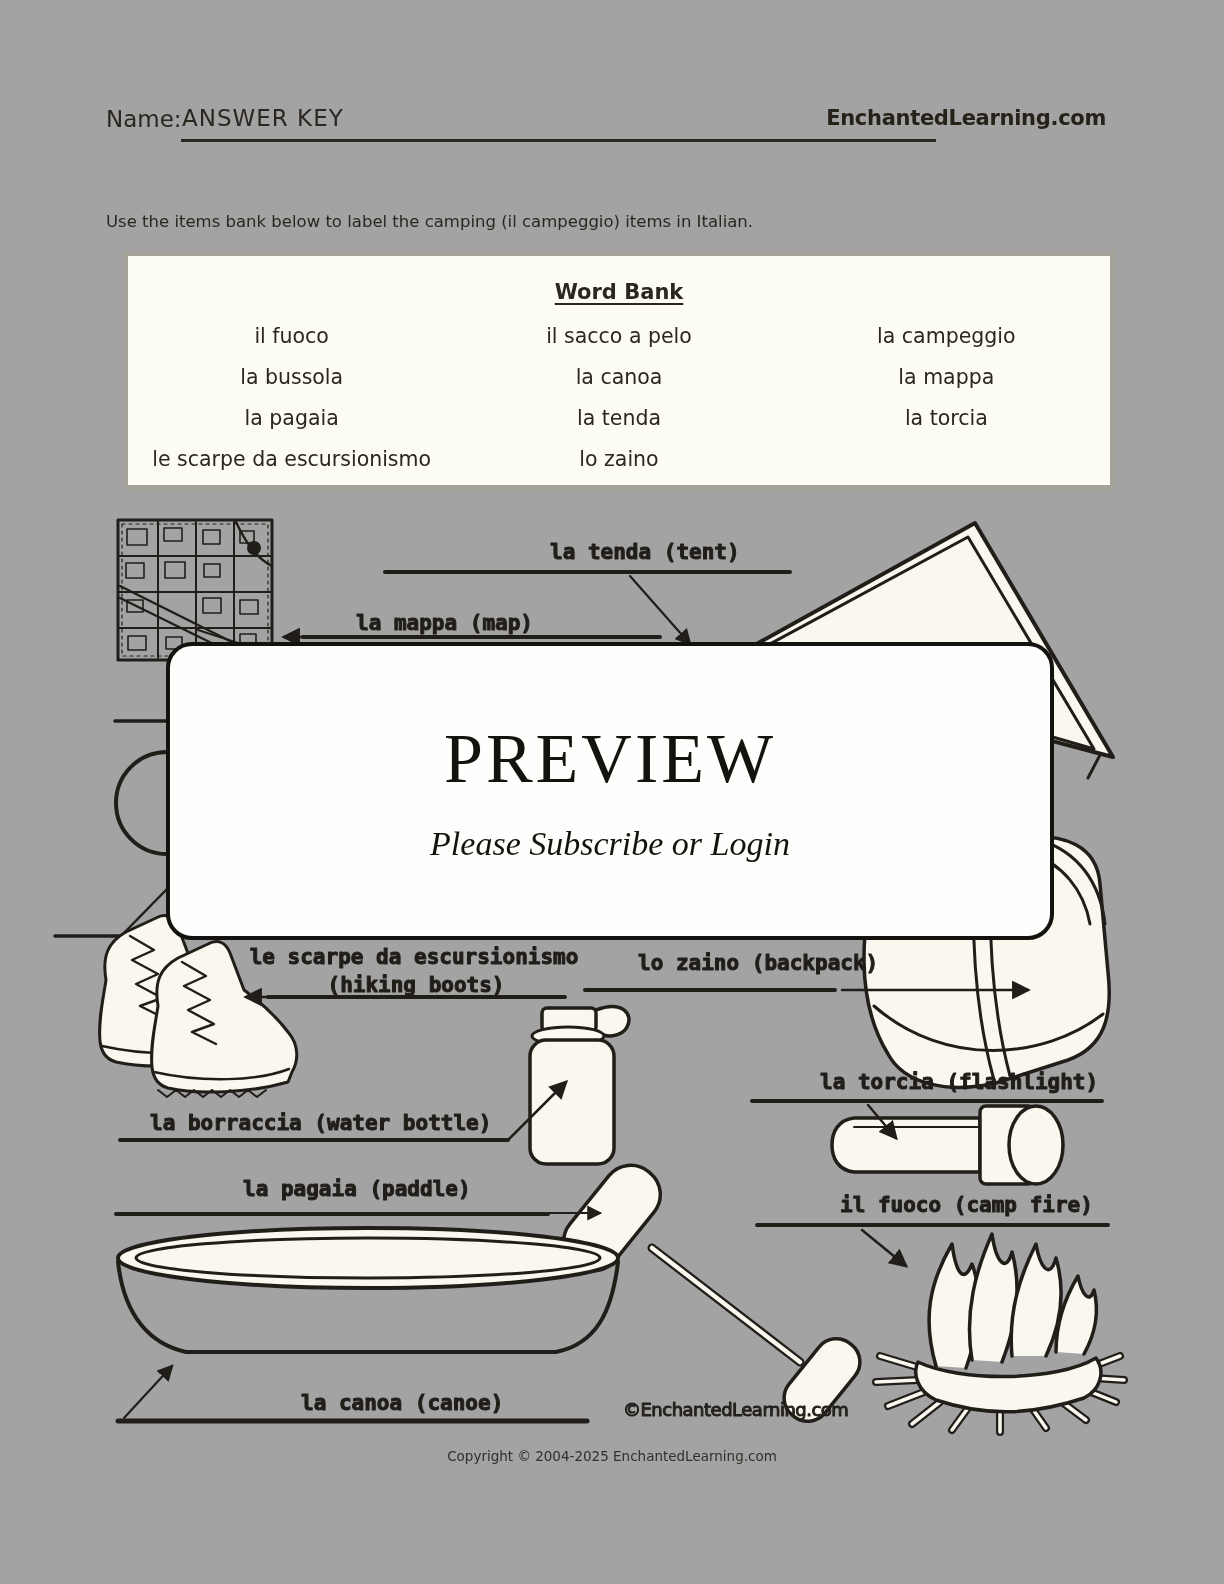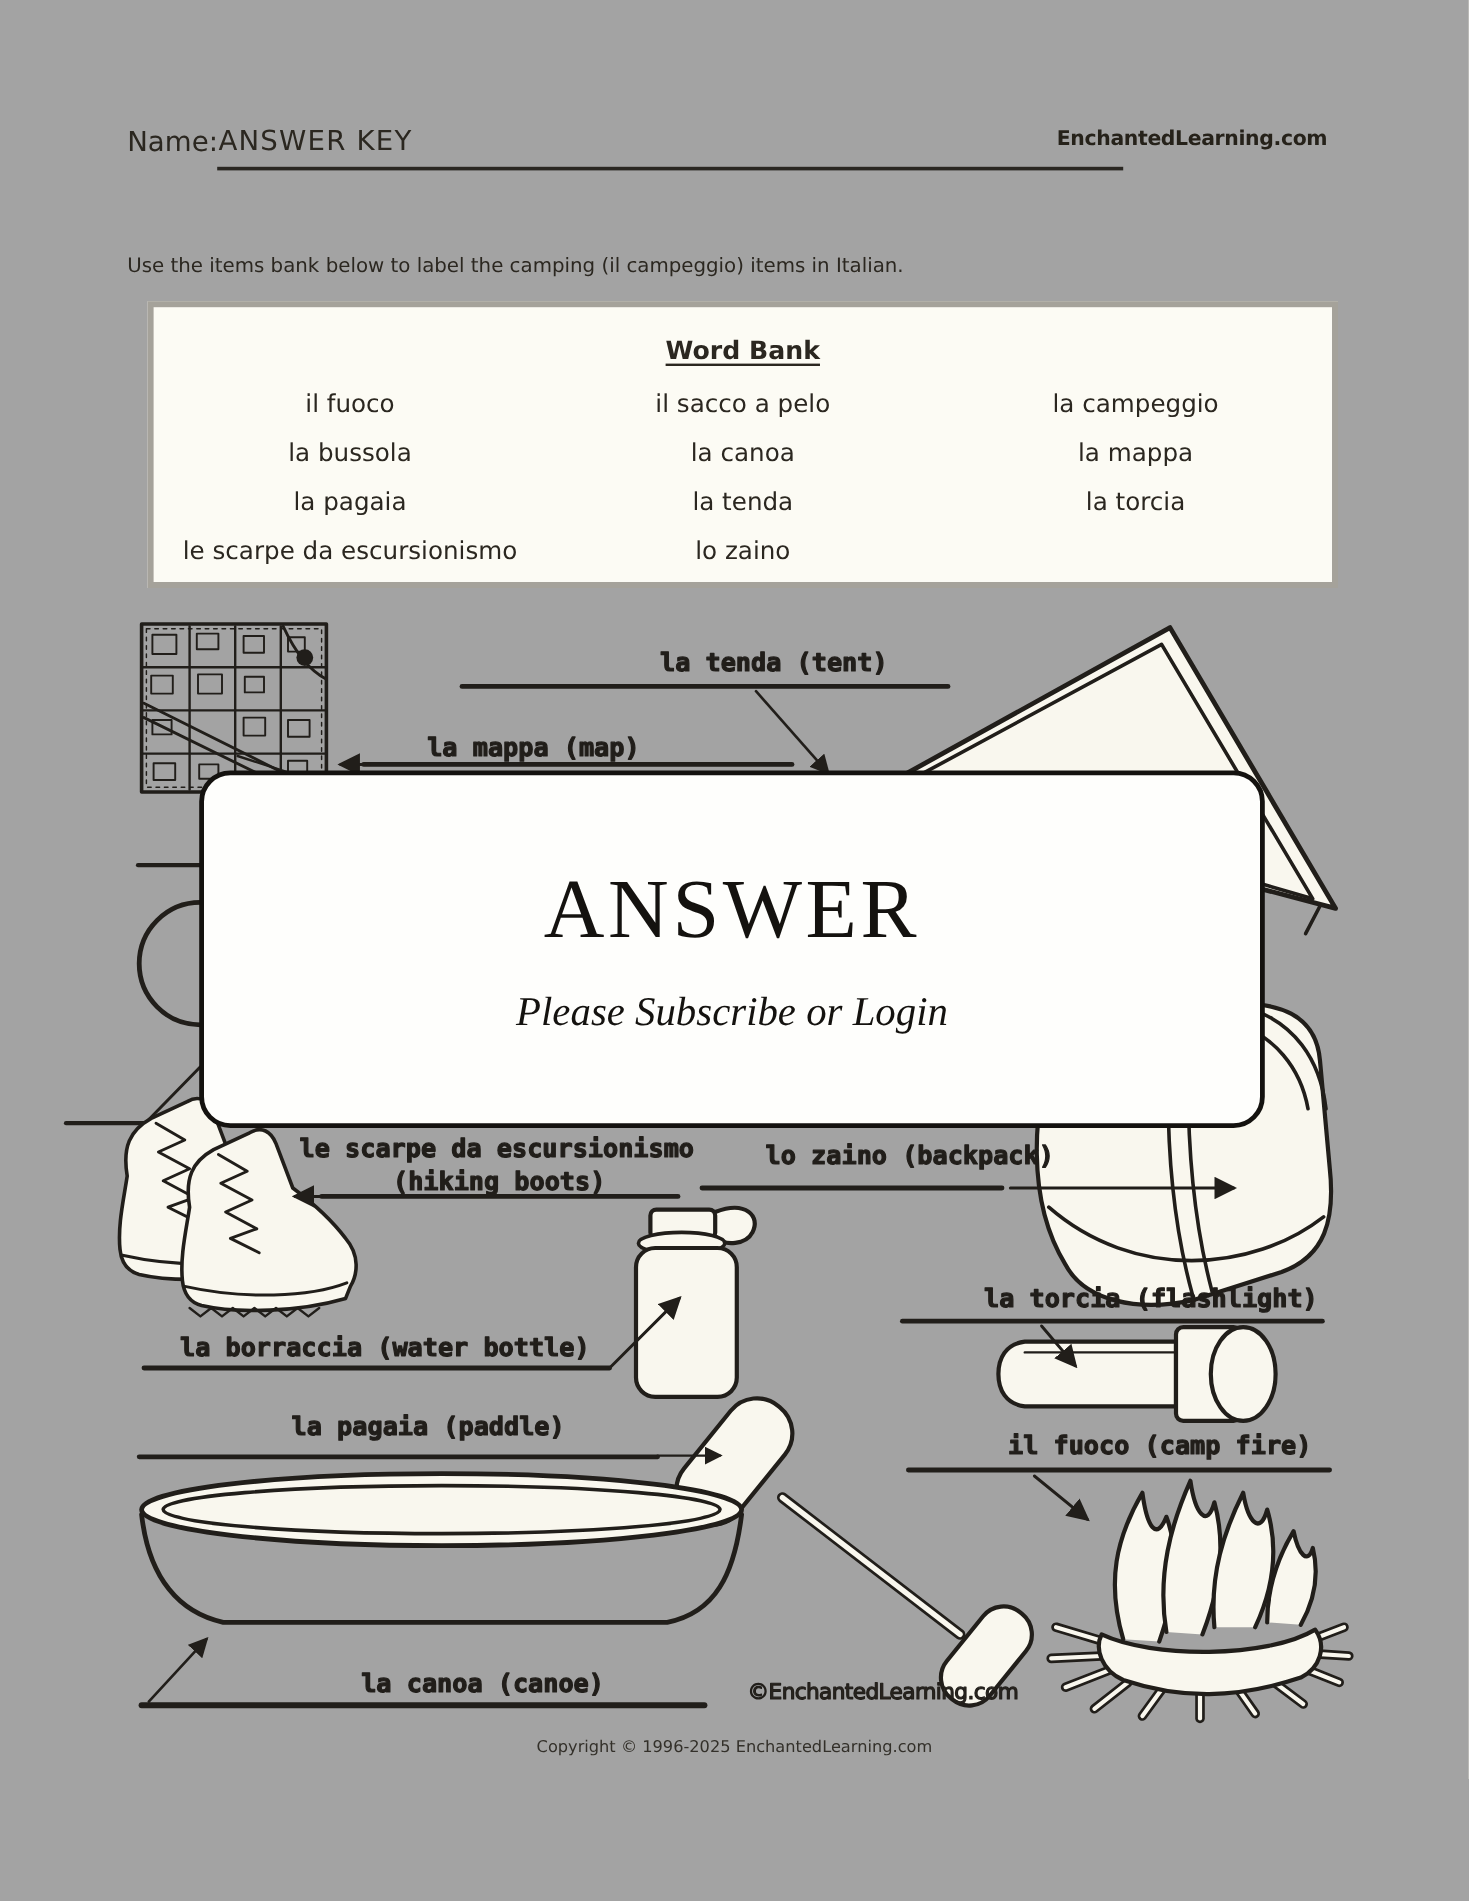--- a/index.html
+++ b/index.html
@@ -6,21 +6,21 @@
   .page{
     position:relative;width:1224px;height:1584px;margin:0 auto;
     background:#a3a3a3;overflow:hidden;
     font-family:"DejaVu Sans",sans-serif;color:#262219;
   }
   .abs{position:absolute;}
   
   .name-label{left:106px;top:106px;font-size:23px;color:#2b2720;}
   .name-value{left:182px;top:105px;font-size:23px;letter-spacing:1px;color:#2b2720;}
   .name-line{left:181px;top:139px;width:755px;height:2.5px;background:#2a2722;}
-  .site{right:118px;top:106px;font-size:17px;font-weight:bold;color:#26221a;letter-spacing:-0.3px;}
+  .site{right:118px;top:106px;font-size:21px;font-weight:bold;color:#26221a;letter-spacing:-0.3px;}
   .title{left:105px;top:153px;font-size:31px;font-weight:bold;color:#26221a;letter-spacing:0.5px;}
   .instructions{left:106px;top:212px;font-size:16.5px;color:#2b2720;}
   
   .wordbank{
     left:123px;top:251px;width:982px;height:229px;
     border:5px solid #a5a29a;background:#fcfbf4;
   }
   .wb-title{margin-top:24px;text-align:center;font-size:21px;font-weight:bold;
     text-decoration:underline;text-decoration-thickness:2px;text-underline-offset:4px;color:#2b2720;}
   .wb-cols{display:flex;margin-top:20px;padding:0 0;}
@@ -253,18 +253,18 @@
 
       <text x="301" y="1410">la canoa (canoe)</text>
       <line x1="118" y1="1421" x2="587" y2="1421" stroke-width="5"></line>
       <line x1="124" y1="1418" x2="172" y2="1366" stroke-width="2.2" marker-end="url(#ah)"></line>
     </g>
 
     <text class="wm" x="623" y="1416">©EnchantedLearning.com</text>
   </svg>
 
   <div class="abs preview">
-    <div class="preview-title">ANSWER</div>
+    <div class="preview-title">PREVIEW</div>
     <div class="preview-sub">Please Subscribe or Login</div>
   </div>
 
-  <div class="abs copyright">Copyright © 1996-2025 EnchantedLearning.com</div>
+  <div class="abs copyright">Copyright © 2004-2025 EnchantedLearning.com</div>
 </div>
 
 </body></html>

